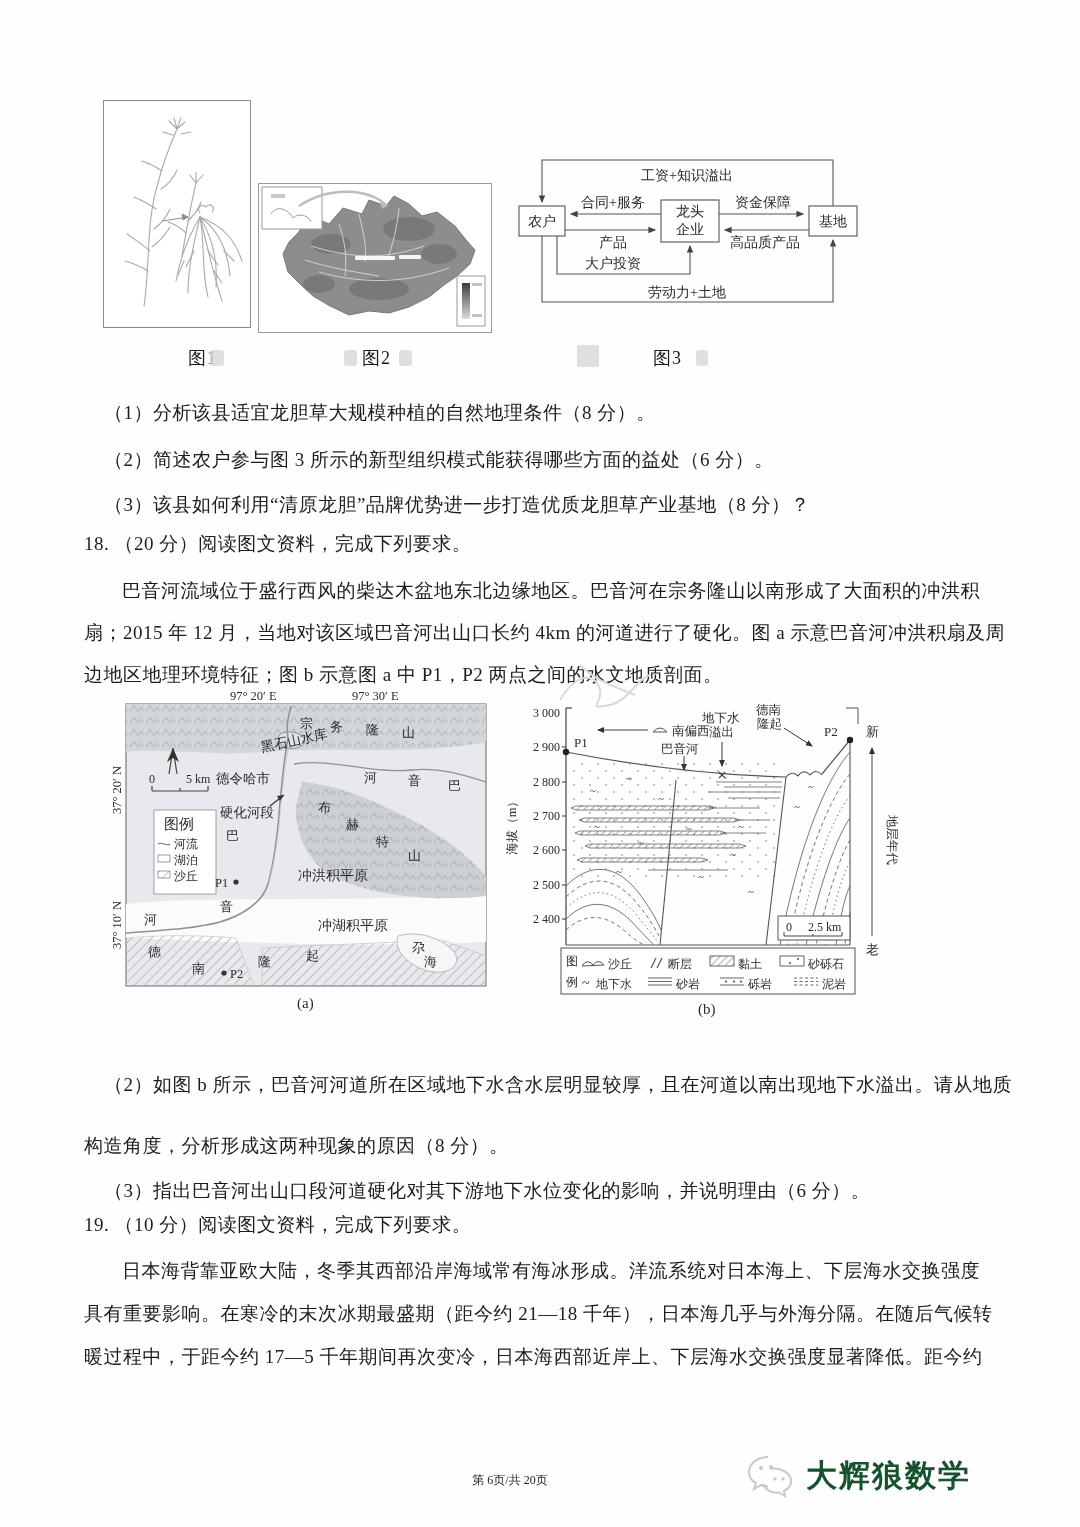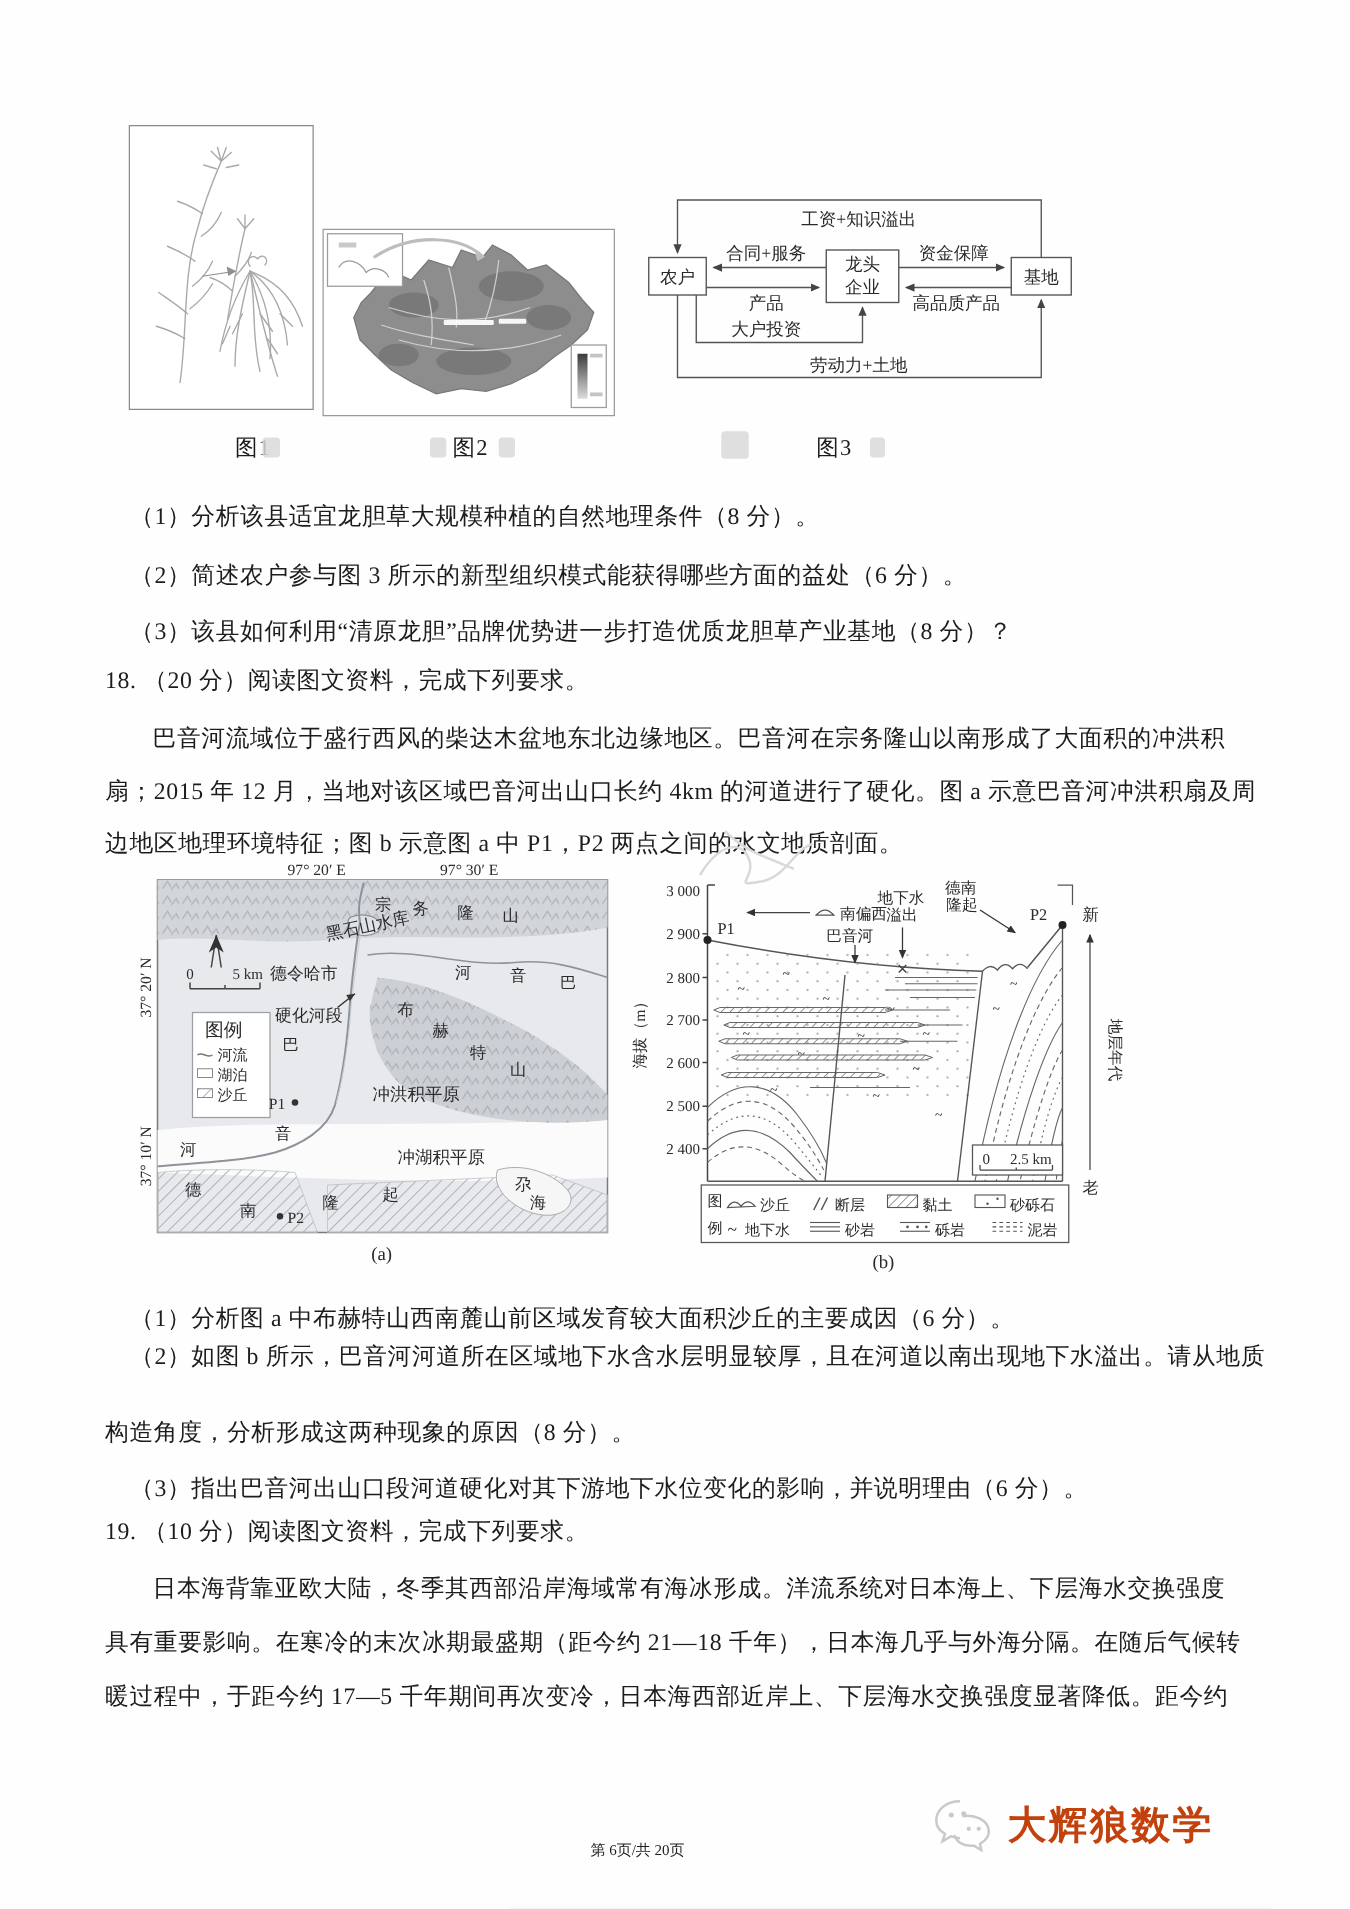--- a/index.html
+++ b/index.html
@@ -3,22 +3,22 @@
 <meta charset="utf-8">
 <style>
   html,body{margin:0;padding:0;background:#e9e9e9;}
   .page{position:relative;width:1080px;height:1527px;margin:0 auto;background:#fefefe;
         font-family:"Liberation Serif","DejaVu Serif",serif;color:#1c1c1c;overflow:hidden;}
   .line{position:absolute;font-size:19px;white-space:nowrap;letter-spacing:.5px;}
   .figbox{position:absolute;border:1px solid #8a8a8a;background:#fff;}
   .cap{position:absolute;font-size:18px;letter-spacing:1px;}
   .blob{position:absolute;background:#d9d9d9;border-radius:3px;opacity:.85;}
   .footer{position:absolute;left:0;right:60px;text-align:center;font-size:12px;}
-  .wm{position:absolute;display:flex;align-items:center;gap:8px;color:#c2410c;
-      font-size:31px;font-weight:bold;letter-spacing:2px;}
+  .wm{position:absolute;display:flex;align-items:center;gap:8px;color:#14532d;
+      font-size:31px;font-weight:bold;letter-spacing:2px;margin-top:16px;}
   svg{display:block;}
   svg text{font-family:"Liberation Serif","DejaVu Serif",serif;fill:#2a2a2a;}
   .svgabs{position:absolute;}
 </style>
 </head>
 <body>
 
 <div class="page">
 
   <div class="figbox" style="left:103px;top:100px;width:146px;height:226px;">
@@ -428,21 +428,20 @@
           <line x1="296" y1="288" x2="320" y2="288"></line>
             <line x1="296" y1="291.5" x2="320" y2="291.5"></line>
             <line x1="296" y1="295" x2="320" y2="295"></line>
         </g>
         <text x="324" y="298">泥岩</text>
       </g>
       <text x="200" y="324" font-size="15">(b)</text>
     </svg>
   </div>
 
-  <div class="line" style="left:104px;top:1042px;">（1）分析图 a 中布赫特山西南麓山前区域发育较大面积沙丘的主要成因（6 分）。</div>
   <div class="line" style="left:104px;top:1072px;">（2）如图 b 所示，巴音河河道所在区域地下水含水层明显较厚，且在河道以南出现地下水溢出。请从地质</div>
   <div class="line" style="left:84px;top:1133px;">构造角度，分析形成这两种现象的原因（8 分）。</div>
   <div class="line" style="left:104px;top:1178px;">（3）指出巴音河出山口段河道硬化对其下游地下水位变化的影响，并说明理由（6 分）。</div>
 
   <div class="line" style="left:84px;top:1212px;">19. （10 分）阅读图文资料，完成下列要求。</div>
   <div class="line" style="left:122px;top:1258px;">日本海背靠亚欧大陆，冬季其西部沿岸海域常有海冰形成。洋流系统对日本海上、下层海水交换强度</div>
   <div class="line" style="left:84px;top:1301px;">具有重要影响。在寒冷的末次冰期最盛期（距今约 21—18 千年），日本海几乎与外海分隔。在随后气候转</div>
   <div class="line" style="left:84px;top:1344px;">暖过程中，于距今约 17—5 千年期间再次变冷，日本海西部近岸上、下层海水交换强度显著降低。距今约</div>
 
   <div class="footer" style="top:1472px;">第 6页/共 20页</div>

